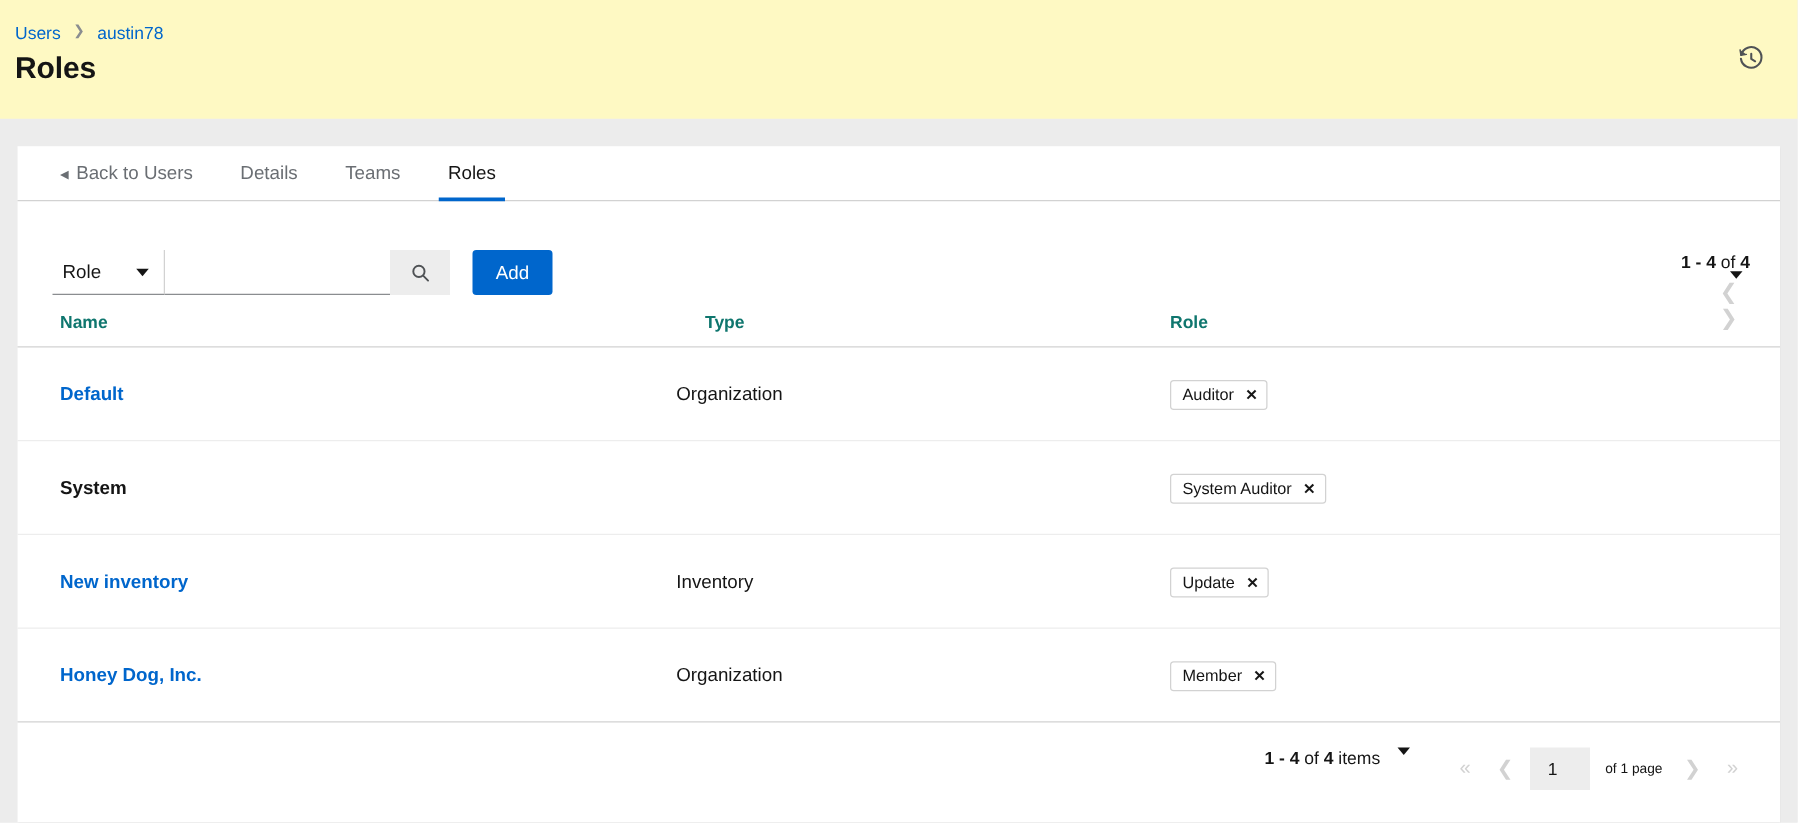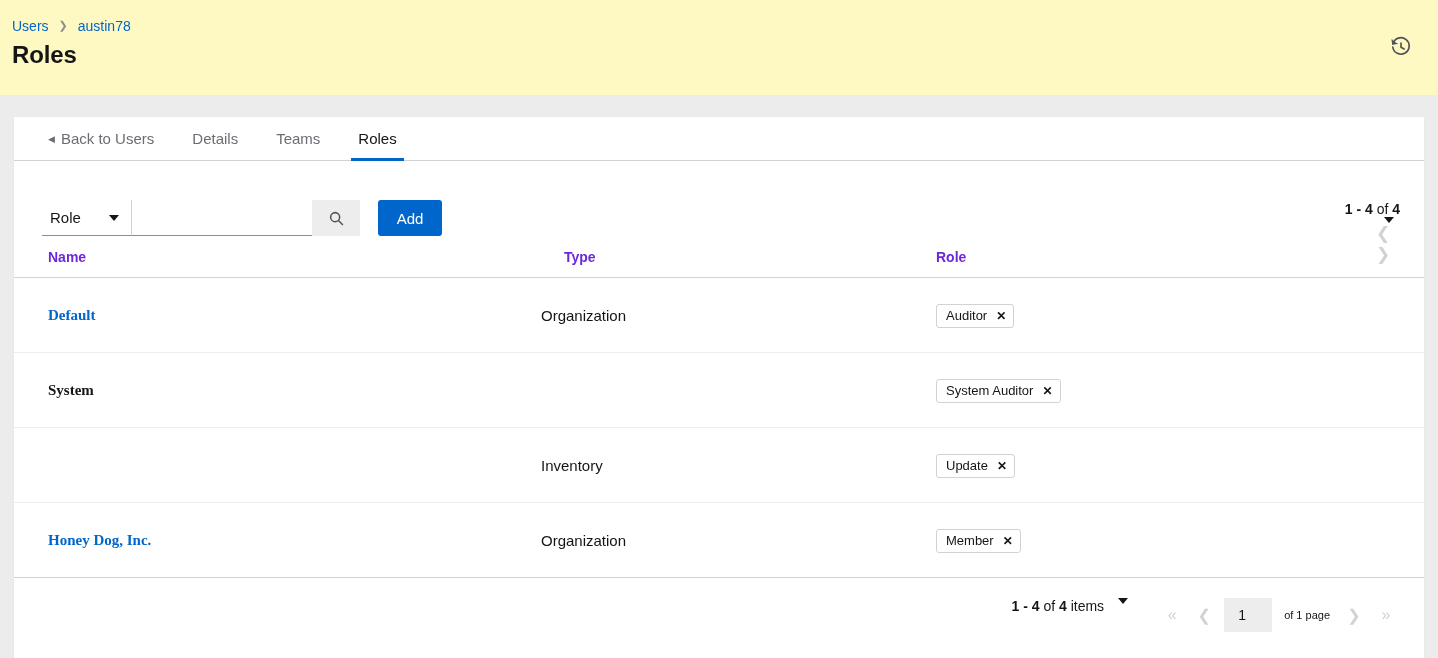--- a/index.html
+++ b/index.html
@@ -166,34 +166,34 @@
 
   
   .tbl { position: relative; }
   .thead {
     position: relative;
     height: 42px;
     border-bottom: 1px solid #d2d2d2;
   }
   .th {
     position: absolute; top: 13px;
-    font-size: 14px; font-weight: 700; color: #6d28d9;
+    font-size: 14px; font-weight: 700; color: #0f766e;
   }
   .th.c1 { left: 34px; }
   .th.c2 { left: 527px; margin-left: 23px; }
   .th.c3 { left: 922px; }
 
   .row {
     position: relative;
     height: 75px;
     border-bottom: 1px solid #ededed;
   }
   .row:last-child { border-bottom: 1px solid #d2d2d2; }
   .cell { position: absolute; top: 0; height: 75px; display: flex; align-items: center; }
-  .cell.c1 { left: 34px; font-family: Liberation Serif, serif; }
+  .cell.c1 { left: 34px; }
   .cell.c2 { left: 527px; }
   .cell.c3 { left: 922px; }
   .name-link {
     font-size: 15px; font-weight: 700; color: #06c;
     text-decoration: none; cursor: pointer;
   }
   .name-plain {
     font-size: 15px; font-weight: 700; color: #151515;
   }
   .type-text { font-size: 15px; color: #151515; }
@@ -355,20 +355,23 @@
       </div>
       <div class="cell c3">
         <span class="chip">
           <span>System Auditor</span>
           <span class="chip-x">✕</span>
         </span>
       </div>
     </div>
 
     <div class="row">
+      <div class="cell c1">
+        <a class="name-link" href="#">New inventory</a>
+      </div>
       <div class="cell c2">
         <span class="type-text">Inventory</span>
       </div>
       <div class="cell c3">
         <span class="chip">
           <span>Update</span>
           <span class="chip-x">✕</span>
         </span>
       </div>
     </div>

